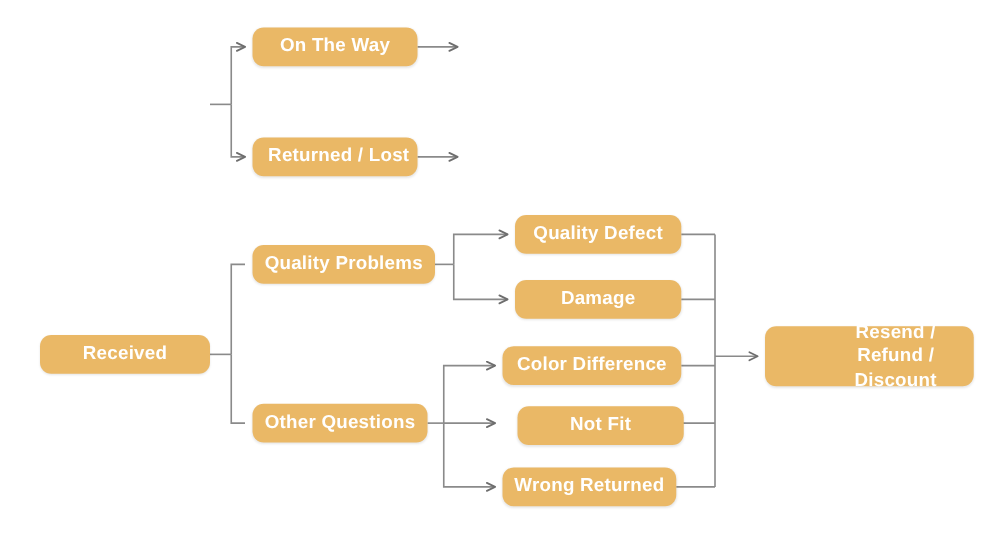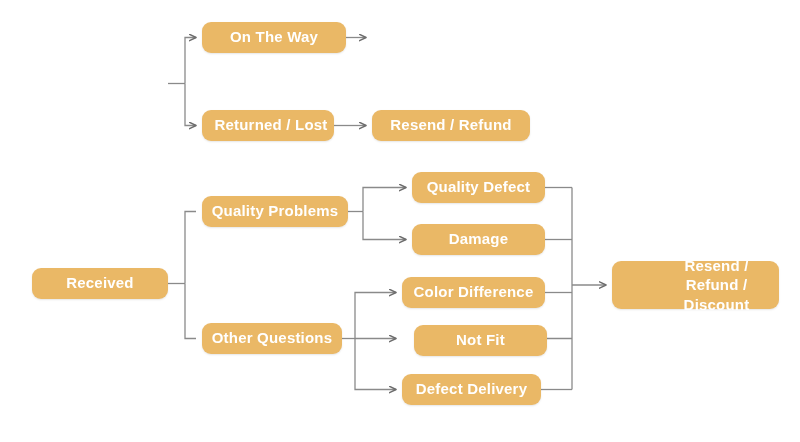--- a/index.html
+++ b/index.html
@@ -88,38 +88,37 @@
       <path d="M 545 292.5 L 572 292.5"></path>
       <path d="M 535 338.5 L 572 338.5"></path>
       <path d="M 541 389.5 L 572 389.5"></path>
       <path d="M 572 187.5 L 572 389.5"></path>
 
       <path d="M 572 285 L 606 285" marker-end="url(#arrowhead)"></path>
     </g>
   </svg>
 
 
-  <div class="node" style="left:202px; top:22px; width:144px; height:31px;">On The Way</div>
+  <div class="node" style="left:202px; top:22px; width:132px; height:31px;">On The Way</div>
 
 
   <div class="node" style="left:202px; top:110px; width:132px; height:31px;padding-left:12px;">Returned / Lost</div>
 
-  <div class="node" style="left:372px; top:110px; width:158px; height:31px;">Resend / Refund</div>
 
   <div class="node" style="left:32px; top:268px; width:136px; height:31px;">Received</div>
 
   <div class="node" style="left:202px; top:196px; width:146px; height:31px;">Quality Problems</div>
 
   <div class="node" style="left:412px; top:172px; width:133px; height:31px;">Quality Defect</div>
 
   <div class="node" style="left:202px; top:323px; width:140px; height:31px;">Other Questions</div>
 
   <div class="node" style="left:412px; top:224px; width:133px; height:31px;">Damage</div>
 
   <div class="node" style="left:402px; top:277px; width:143px; height:31px;">Color Difference</div>
 
   <div class="node" style="left:402px; top:325px; width:133px; height:31px;margin-left:12px;">Not Fit</div>
 
-  <div class="node" style="left:402px; top:374px; width:139px; height:31px;">Defect Delivery</div>
+  <div class="node" style="left:402px; top:374px; width:139px; height:31px;">Wrong Returned</div>
 
   <div class="node multiline" style="left:612px; top:261px; width:167px; height:48px;">Resend / Refund /<br>Discount</div>
 
 </div>
 
 </body></html>

